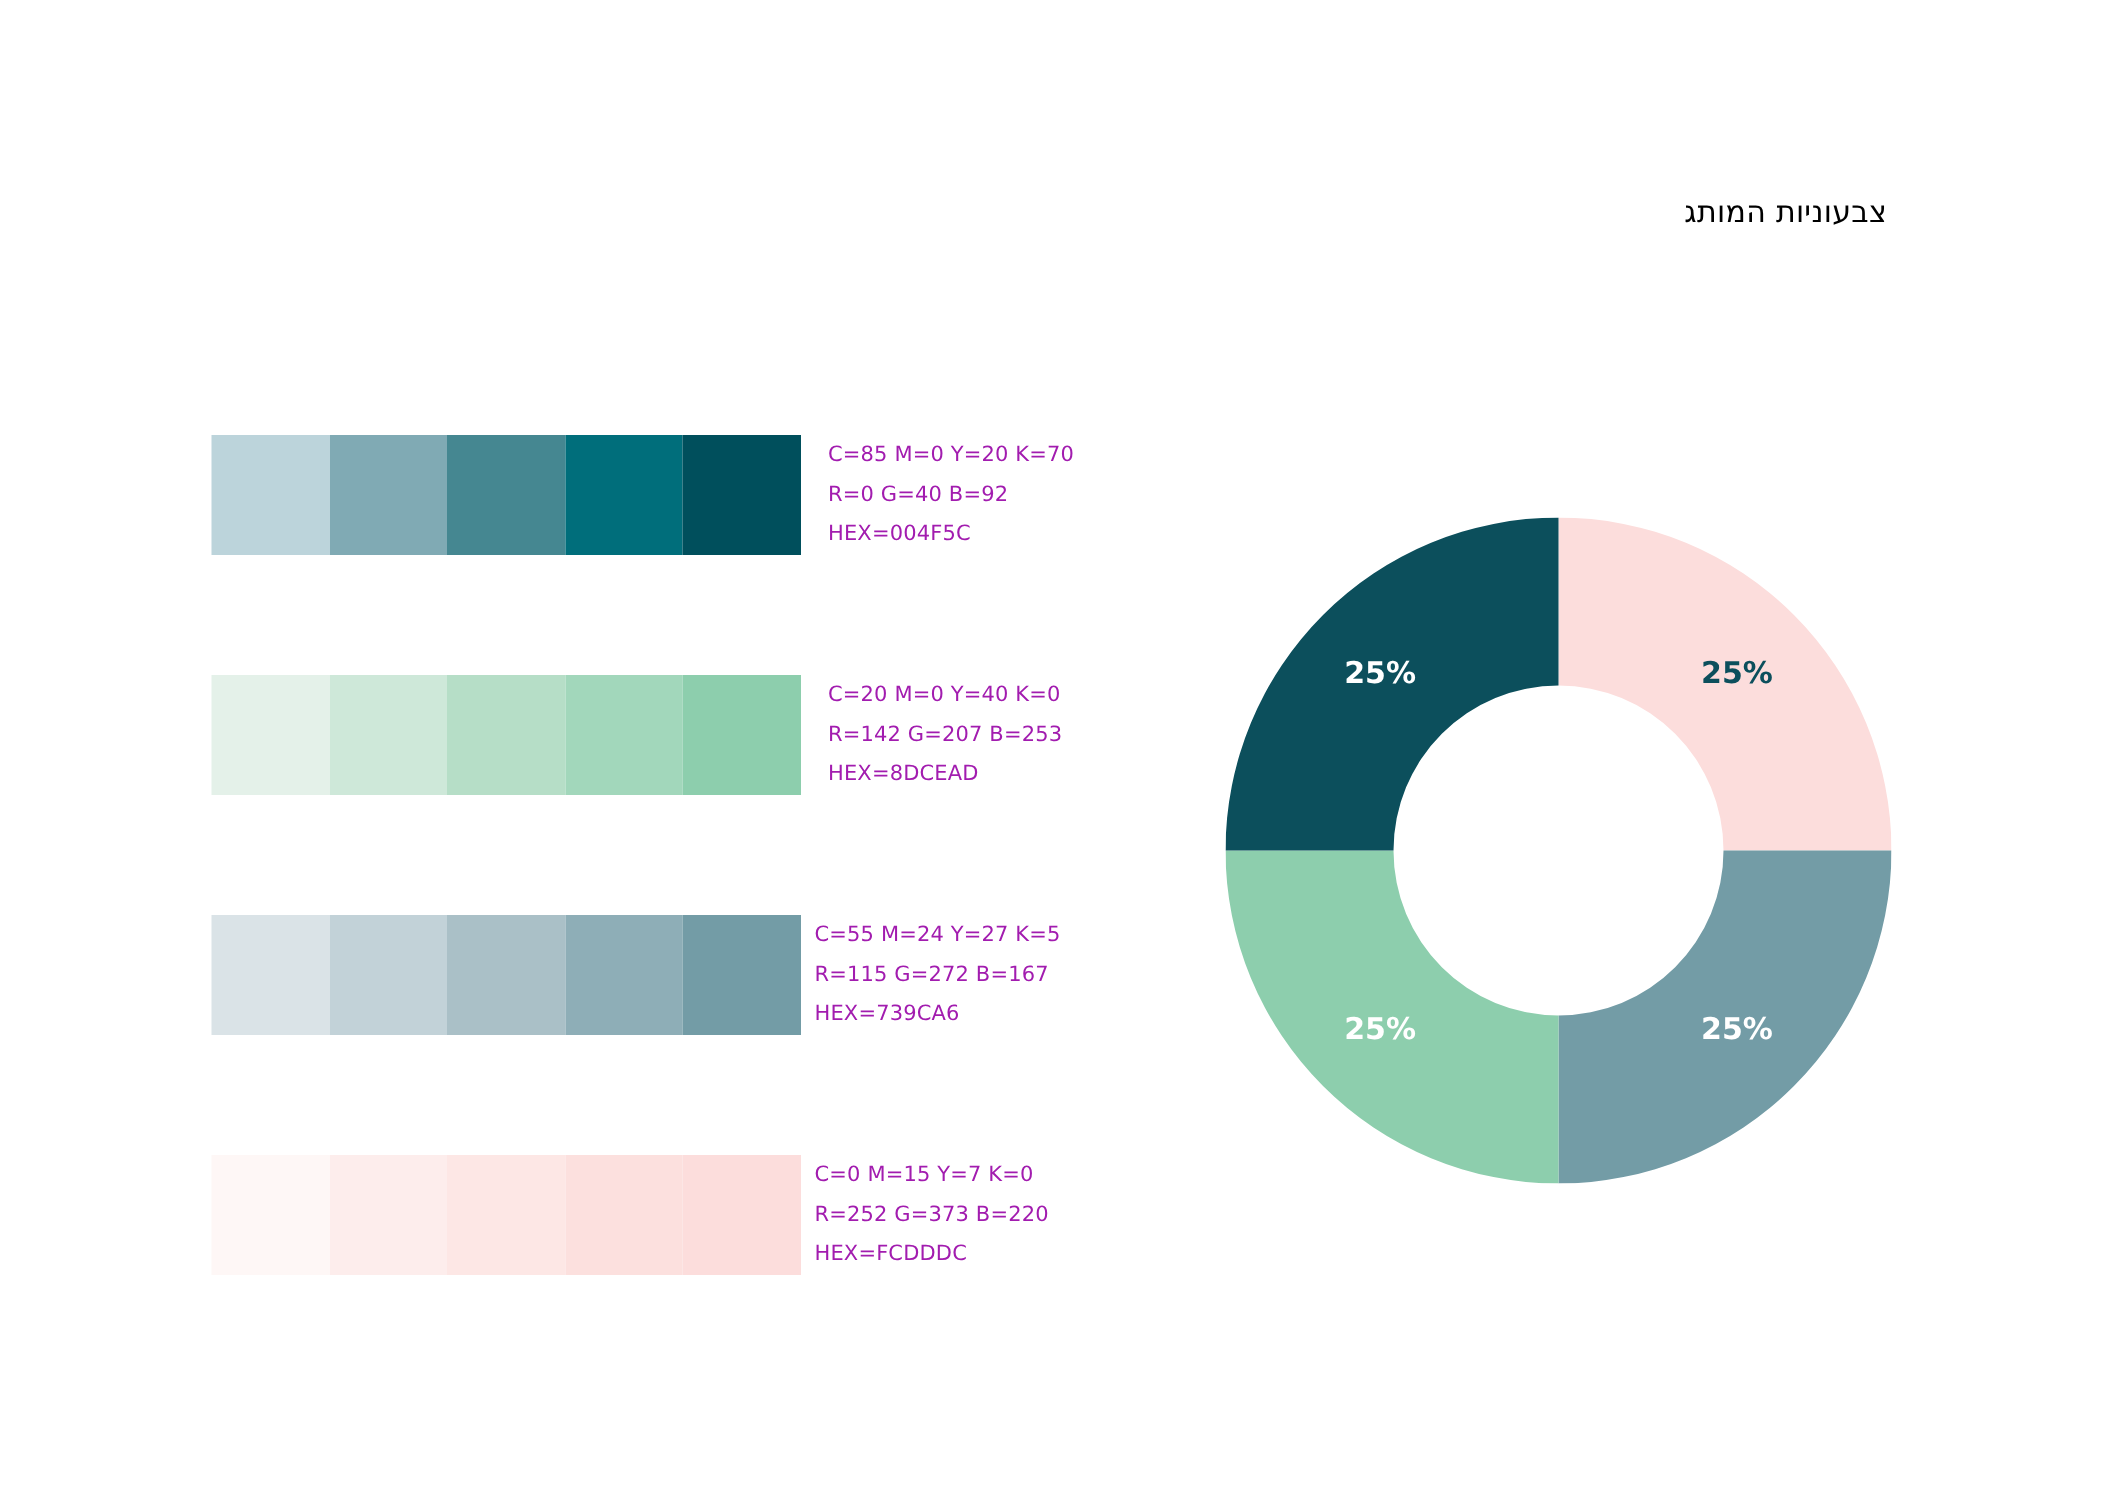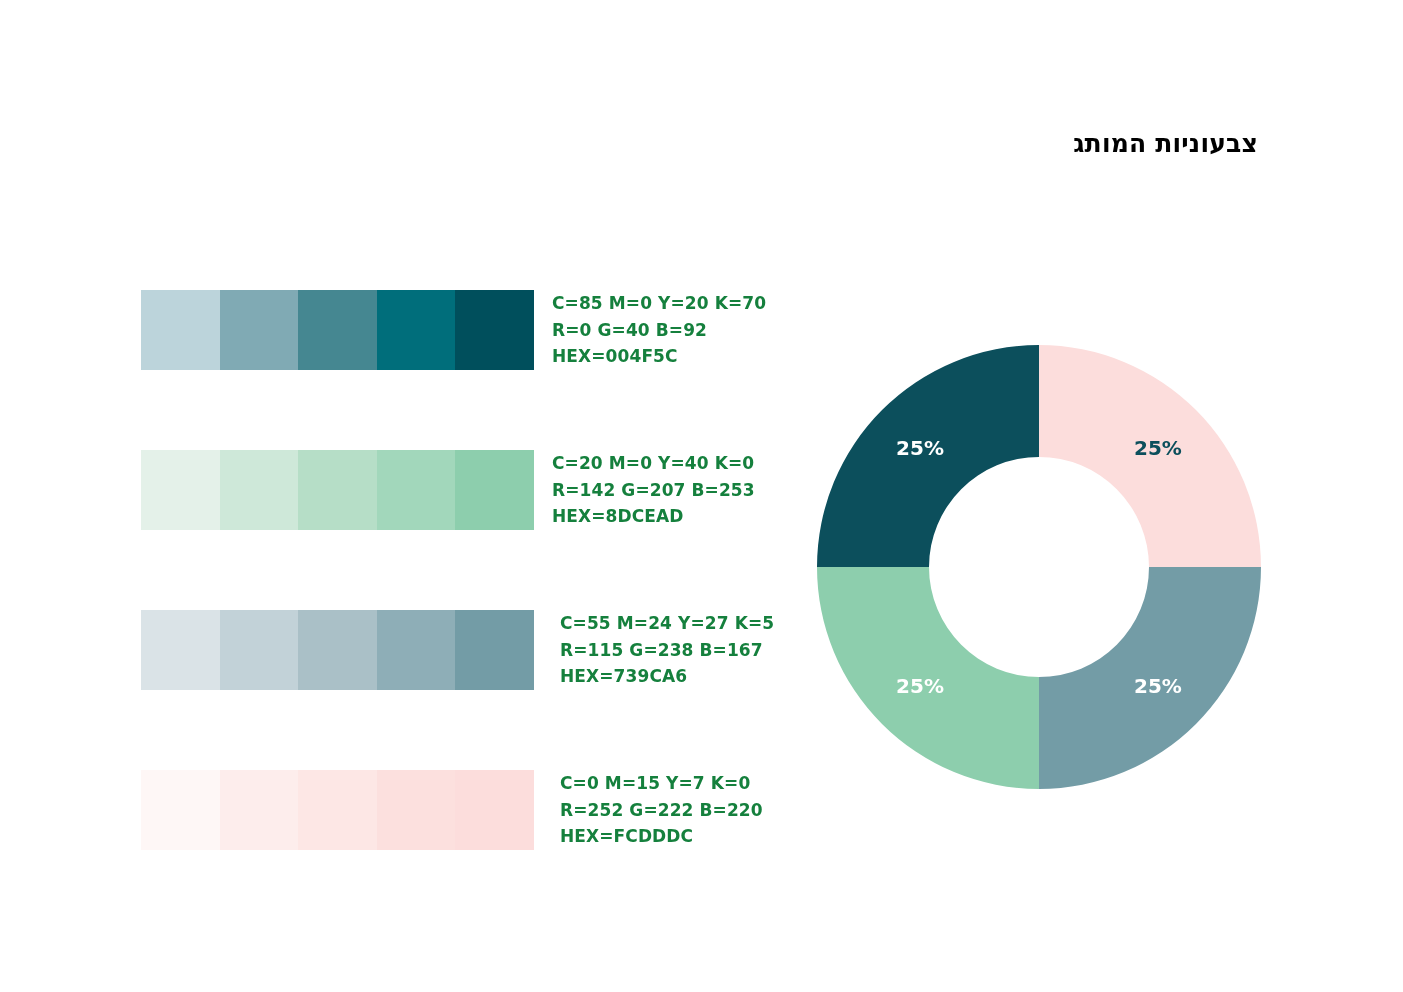--- a/index.html
+++ b/index.html
@@ -14,22 +14,22 @@
     overflow: hidden;
     font-family: "DejaVu Sans", "Liberation Sans", sans-serif;
     color: #1a1a1a;
   }
 
   
   .page-title {
     position: absolute;
     top: 129px;
     right: 145px;
-    font-size: 25px;
-    font-weight: bold;
+    font-size: 20px;
+    font-weight: normal;
     color: #000000;
     direction: rtl;
     unicode-bidi: bidi-override;
     letter-spacing: 0.2px;
     white-space: nowrap;
   }
 
   
   .palette {
     position: absolute;
@@ -51,28 +51,28 @@
     height: 80px;
   }
   .swatch {
     width: 78.5px;
     height: 80px;
   }
 
   .spec {
     position: absolute;
     top: 0px;
-    font-size: 17px;
-    font-weight: bold;
+    font-size: 14px;
+    font-weight: normal;
     line-height: 26.5px;
-    color: #15803d;
+    color: #a21caf;
     white-space: nowrap;
   }
   .spec-indent-a { left: 411px; }   
-  .spec-indent-b { left: 419px; }   
+  .spec-indent-b { left: 402px; }   
   .spec div { letter-spacing: 0.1px; }
 
   
   .donut-wrap {
     position: absolute;
     left: 817px;
     top: 345px;
     width: 444px;
     height: 444px;
   }
@@ -125,36 +125,36 @@
   <div class="palette-row">
     <div class="swatches">
       <div class="swatch" style="background: rgb(218, 227, 231);"></div>
       <div class="swatch" style="background: rgb(194, 210, 216);"></div>
       <div class="swatch" style="background: rgb(170, 192, 199);"></div>
       <div class="swatch" style="background: rgb(142, 174, 183);"></div>
       <div class="swatch" style="background: rgb(115, 156, 166);"></div>
     </div>
     <div class="spec spec-indent-b">
       <div>C=55 M=24 Y=27 K=5</div>
-      <div>R=115 G=238 B=167</div>
+      <div>R=115 G=272 B=167</div>
       <div>HEX=739CA6</div>
     </div>
   </div>
 
   <div class="palette-row">
     <div class="swatches">
       <div class="swatch" style="background: rgb(254, 247, 246);"></div>
       <div class="swatch" style="background: rgb(253, 237, 236);"></div>
       <div class="swatch" style="background: rgb(253, 231, 229);"></div>
       <div class="swatch" style="background: rgb(252, 224, 222);"></div>
       <div class="swatch" style="background: rgb(252, 221, 220);"></div>
     </div>
     <div class="spec spec-indent-b">
       <div>C=0 M=15 Y=7 K=0</div>
-      <div>R=252 G=222 B=220</div>
+      <div>R=252 G=373 B=220</div>
       <div>HEX=FCDDDC</div>
     </div>
   </div>
 
 </div>
 
 <div class="donut-wrap">
   <svg class="donut-svg" width="444" height="444" viewBox="0 0 444 444">
     <g id="donut-slices">
         <path d="M 222 0 A 222 222 0 0 1 444 222 L 332 222 A 110 110 0 0 0 222 112 Z" fill="#FCDDDC"></path>

